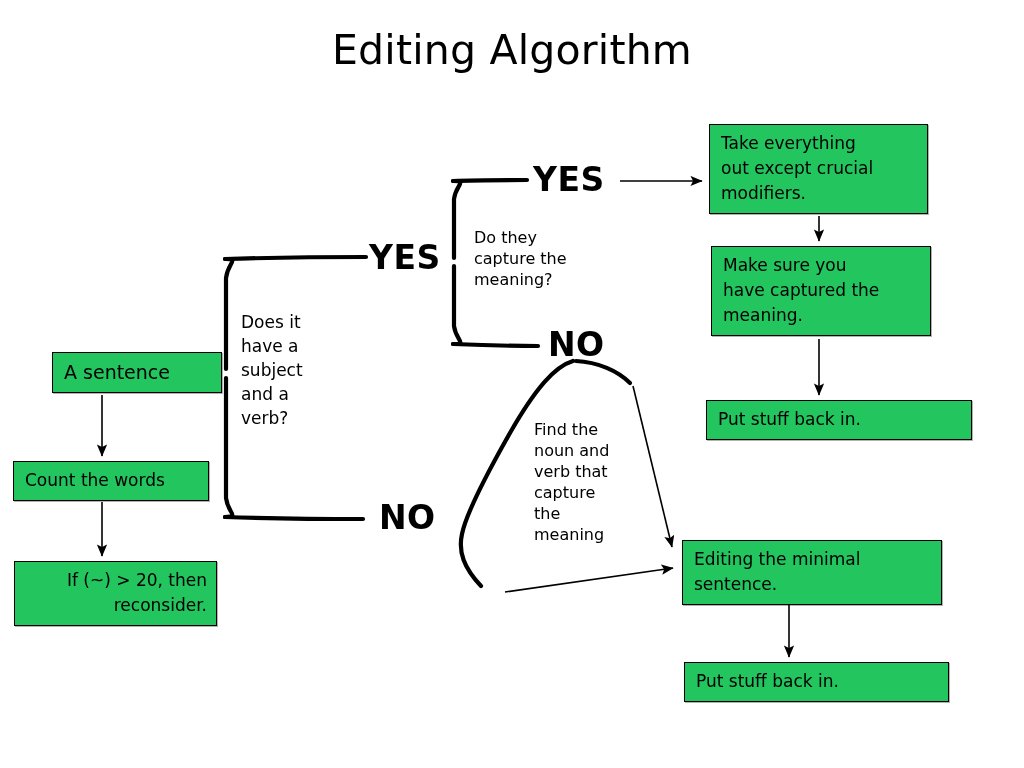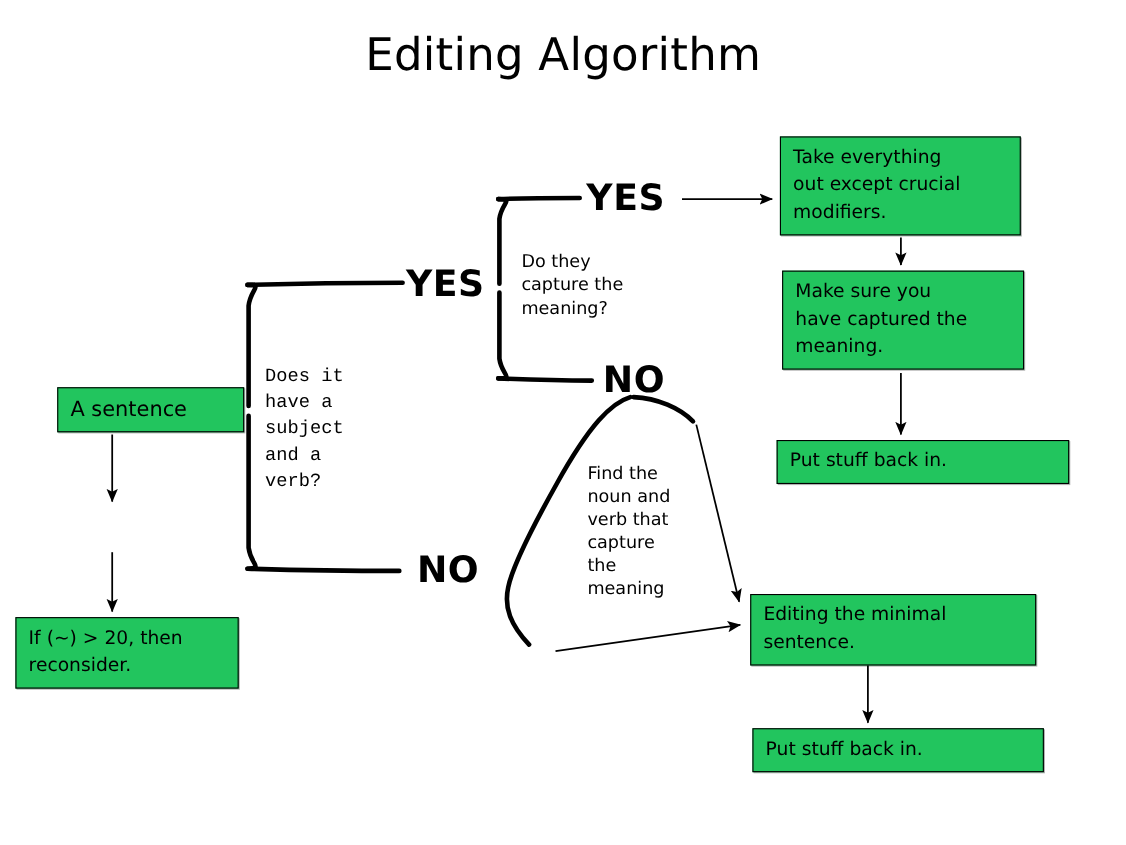--- a/index.html
+++ b/index.html
@@ -132,25 +132,26 @@
 
     <path class="thin" d="M633,386 L672,547" marker-end="url(#ah)"></path>
 
     <path class="thin" d="M505,592 L673,568" marker-end="url(#ah)"></path>
 
     <path class="thin" d="M789,601 L789,657" marker-end="url(#ah)"></path>
   </svg>
 
   <div class="box big" style="left:24px; top:352px; width:170px;">A sentence</div>
 
+  <div class="box" style="left:13px; top:461px; width:196px;">Count the words</div>
 
-  <div class="box" style="left:14px; top:561px; width:203px;">If (~) &gt; 20, then
+  <div class="box" style="left:14px; top:561px; width:203px;text-align:right;">If (~) &gt; 20, then
 reconsider.</div>
 
-  <div class="note wide" style="left:241px; top:331px; width:95px;font-family:Liberation Mono, monospace;">Does it
+  <div class="note wide" style="left:241px; top:310px; width:95px;">Does it
 have a
 subject
 and a
 verb?</div>
 
   <div class="note" style="left:474px; top:227px; width:125px;">Do they
 capture the
 meaning?</div>
 
   <div class="note" style="left:534px; top:419px; width:100px;">Find the

